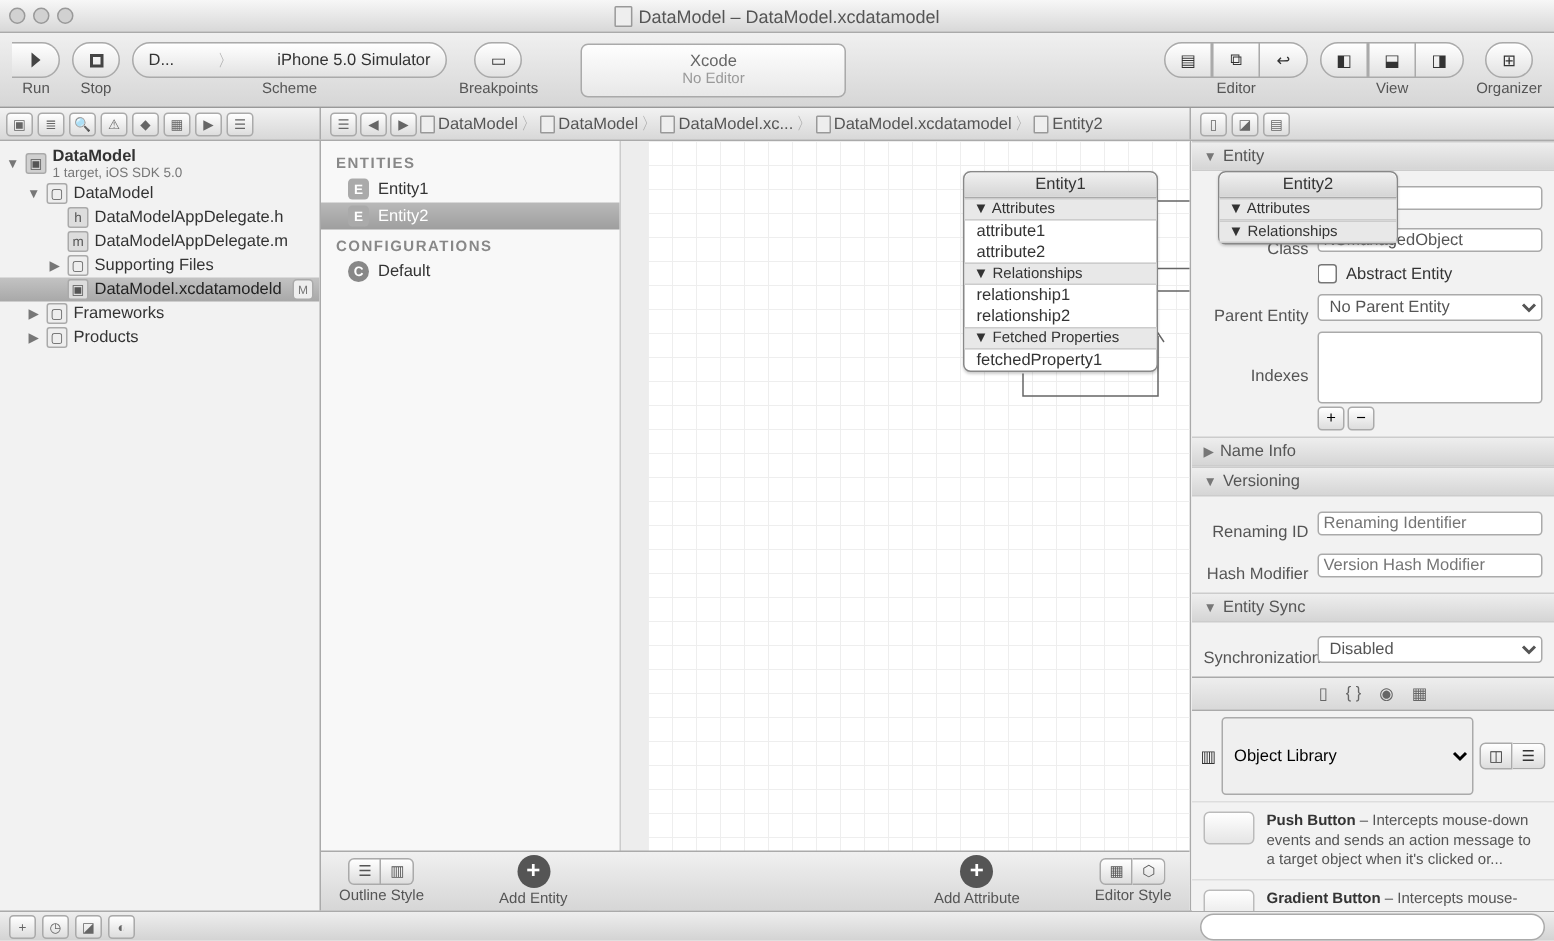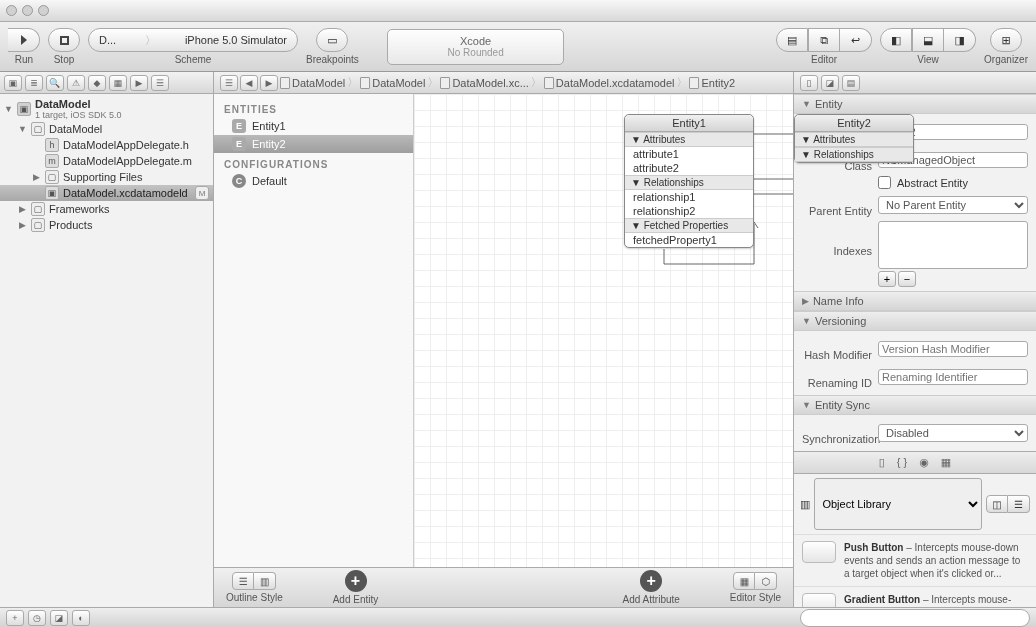--- a/index.html
+++ b/index.html
@@ -43,21 +43,21 @@
 .navigator { width:214px; background:#f2f2f2; border-right:1px solid #aaa; overflow:auto; }
 .navrow { display:flex; align-items:center; gap:4px; padding:1px 4px; font-size:11px; color:#333; }
 .navrow.sel { background:linear-gradient(#c3c3c3,#a8a8a8); color:#222; }
 .navrow .disc { width:9px; font-size:9px; color:#777; text-align:center; }
 .navrow .ic { width:14px;height:14px;display:inline-flex;align-items:center;justify-content:center;font-size:9px;background:#ddd;border:1px solid #aaa;border-radius:2px; color:#555; }
 .navrow .ic.folder { background:#eee; }
 .navrow .ic.proj { background:#d0d0d0; }
 .navrow .badge { margin-left:auto; width:14px;height:14px;border:1px solid #aaa;border-radius:3px;background:#eee;display:flex;align-items:center;justify-content:center;font-size:8px;color:#777; }
 
 
-.editor { flex:1; display:flex; }
+.editor { flex:1; display:flex;gap:18px; }
 .outline { width:200px; background:#f8f8f8; border-right:1px solid #ccc; padding:4px 0; }
 .outline h4 { font-size:10px; letter-spacing:1px; color:#888; padding:6px 10px 2px; font-weight:bold; }
 .outline .row { display:flex; align-items:center; gap:6px; padding:2px 10px 2px 18px; font-size:11px; }
 .outline .row.sel { background:linear-gradient(#b9b9b9,#9e9e9e); color:#fff; }
 .outline .eico { width:14px;height:14px;border-radius:3px;background:#aaa;color:#fff;display:flex;align-items:center;justify-content:center;font-size:9px;font-weight:bold; }
 .outline .eico.c { background:#888; border-radius:50%; }
 
 .canvas { flex:1; background:#fff; background-image:linear-gradient(#eee 1px,transparent 1px),linear-gradient(90deg,#eee 1px,transparent 1px); background-size:16px 16px; position:relative; }
 .entitybox { position:absolute; border:1px solid #888; border-radius:5px; background:#fff; font-size:11px; box-shadow:0 1px 2px rgba(0,0,0,.2); min-width:120px; }
 .entitybox .hdr { background:linear-gradient(#f0f0f0,#d5d5d5); text-align:center; padding:2px 6px; border-bottom:1px solid #aaa; border-radius:5px 5px 0 0; }
@@ -100,20 +100,24 @@
 </style>
 </head>
 <body>
 
 <div class="titlebar">
   <div class="traffic">
     <span></span>
     <span></span>
     <span></span>
   </div>
+  <div class="title">
+    <span class="doc-ico"></span>
+    <span>DataModel – DataModel.xcdatamodel</span>
+  </div>
 </div>
 
 <div class="toolbar">
   <div class="tgroup">
     <div class="seg">
       <div class="pillbtn">
           <span class="tri"></span>
         </div>
     </div>
     <span class="lbl">Run</span>
@@ -131,21 +135,21 @@
       <span>iPhone 5.0 Simulator</span>
     </div>
     <span class="lbl">Scheme</span>
   </div>
   <div class="tgroup">
     <div class="pillbtn iconbtn">▭</div>
     <span class="lbl">Breakpoints</span>
   </div>
   <div class="statuswell">
     <div>Xcode</div>
-    <div style="font-size:10px;color:#999">No Rounded</div>
+    <div style="font-size:10px;color:#999">No Editor</div>
   </div>
   <div class="spacer"></div>
   <div class="tgroup">
     <div class="seg">
       <div class="pillbtn iconbtn">▤</div>
       <div class="pillbtn iconbtn">⧉</div>
       <div class="pillbtn iconbtn">↩</div>
     </div>
     <span class="lbl">Editor</span>
   </div>
@@ -337,26 +341,26 @@
     <div class="ihead">
         <span class="disc">▶</span>
         <span>Name Info</span>
       </div>
     <div class="ihead">
         <span class="disc">▼</span>
         <span>Versioning</span>
       </div>
     <div class="isection">
       <div class="fldrow">
+          <label>Renaming ID</label>
+          <input type="text" placeholder="Renaming Identifier" style="">
+        </div>
+      <div class="fldrow">
           <label>Hash Modifier</label>
           <input type="text" placeholder="Version Hash Modifier" style="">
-        </div>
-      <div class="fldrow">
-          <label>Renaming ID</label>
-          <input type="text" placeholder="Renaming Identifier" style="">
         </div>
     </div>
     <div class="ihead">
         <span class="disc">▼</span>
         <span>Entity Sync</span>
       </div>
     <div class="isection">
       <div class="fldrow">
           <label>Synchronization</label>
           <select><option>Disabled</option></select>

